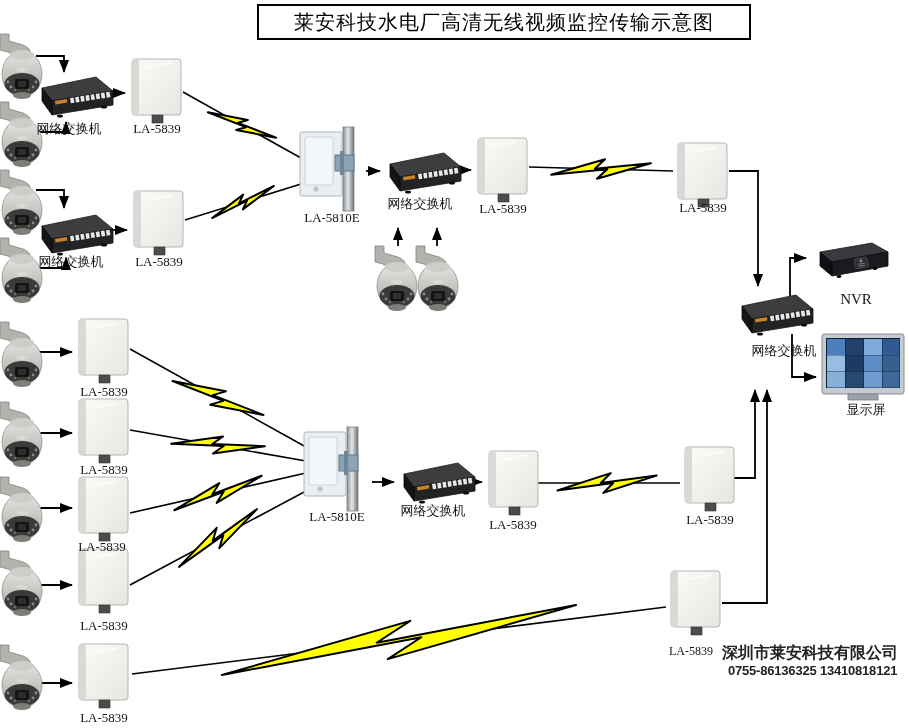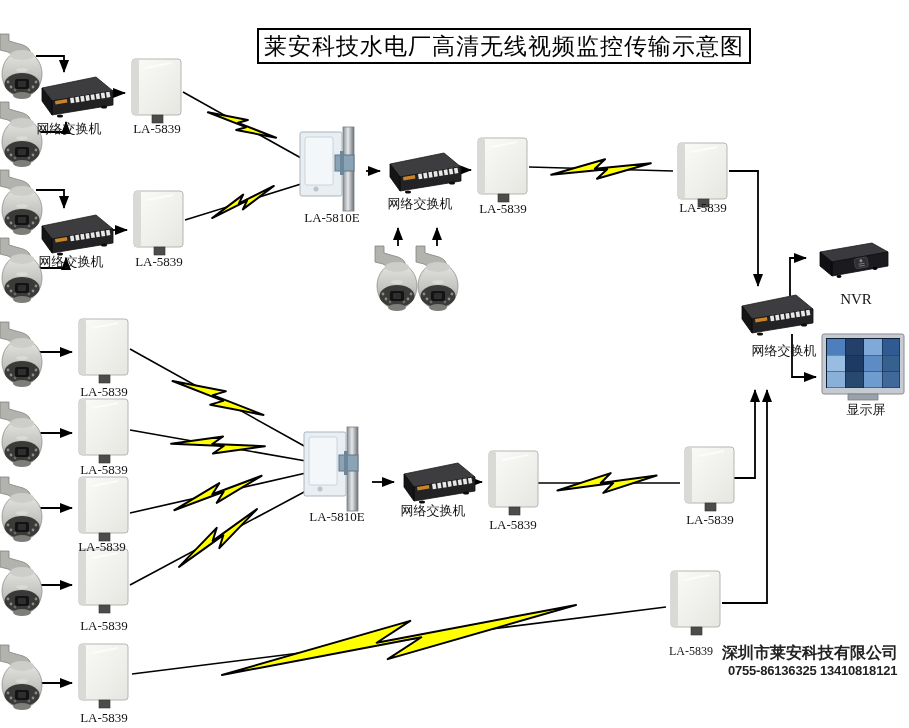--- a/index.html
+++ b/index.html
@@ -1,21 +1,21 @@
 <!DOCTYPE html>
 <html><head>
 <meta charset="utf-8">
 <style>
   html,body{margin:0;padding:0;background:#fff;}
   #canvas{position:relative;width:909px;height:728px;background:#fff;overflow:hidden;
           font-family:"Liberation Serif","DejaVu Serif",serif;}
   #diagram-svg{position:absolute;left:0;top:0;}
   #title-box{position:absolute;left:257px;top:4px;width:490px;height:32px;
              border:2px solid #000;background:#fff;display:flex;align-items:center;justify-content:center;
-             font-size:23px;color:#000;letter-spacing:1px;white-space:nowrap;margin-top:24px;}
+             font-size:20px;color:#000;letter-spacing:1px;white-space:nowrap;}
   text{fill:#141414;}
   .dev-label{font-size:13px;font-family:"Liberation Serif","DejaVu Serif",serif;}
   .dev-label-sm{font-size:12px;font-family:"Liberation Serif","DejaVu Serif",serif;}
   .cn-label{font-size:13px;font-family:"Liberation Serif","DejaVu Serif",serif;}
   .nvr-label{font-size:15px;font-family:"Liberation Serif","DejaVu Serif",serif;}
   .footer-company{font-size:16px;font-weight:bold;font-family:"Liberation Sans","DejaVu Sans",sans-serif;fill:#222;}
   .footer-phone{font-size:13px;font-weight:bold;font-family:"Liberation Sans","DejaVu Sans",sans-serif;fill:#222;letter-spacing:-0.2px;}
   .wire{stroke:#000;stroke-width:1.6;fill:none;}
   .arrow{stroke:#000;stroke-width:1.8;fill:none;}
 </style>

